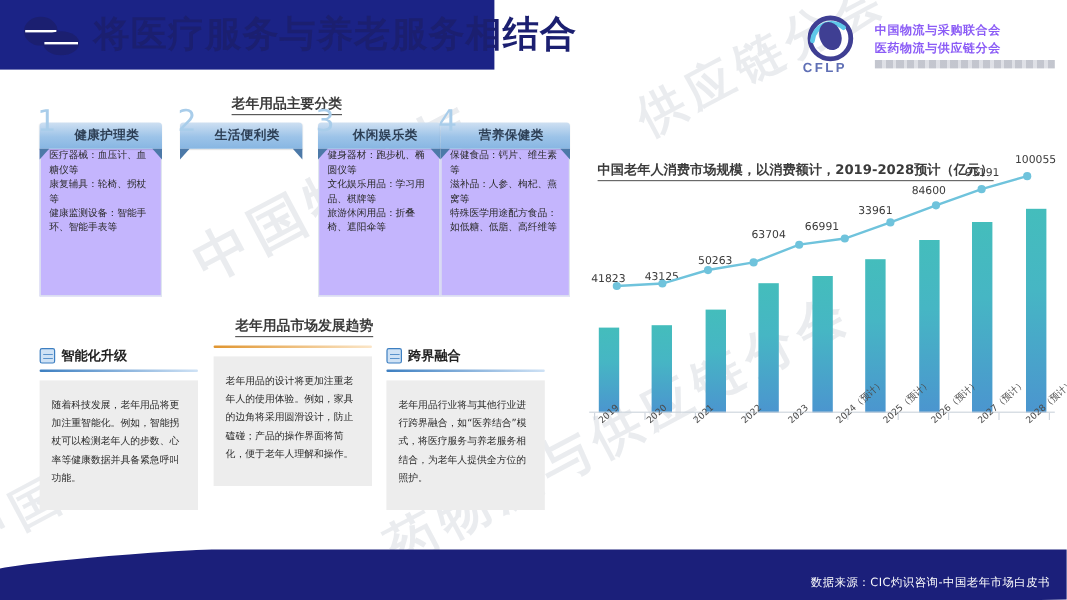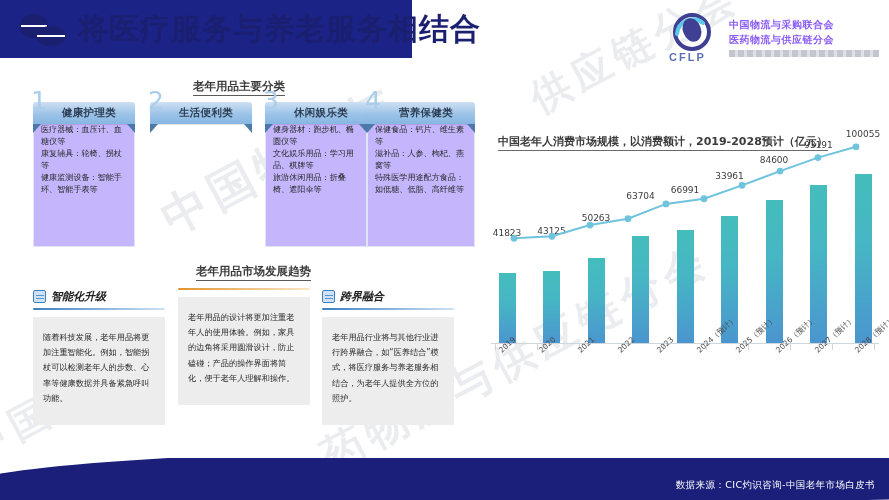--- a/index.html
+++ b/index.html
@@ -70,21 +70,21 @@
   .cat-body { background:#c4b5fd; border:1px solid #dfe6ee; border-top:none; min-height:123px;
               padding:0 7px 6px 7px; }
   .cat-body p { font-size:8.1px; line-height:1.48; color:#2a2a2a; font-family:"DejaVu Sans",sans-serif; }
 
   
   .trend { position:absolute; width:132px; }
   .trend-head { display:flex; align-items:center; gap:5px; height:20px; }
   .tr-icon { width:13px; height:13px; border-radius:2px; position:relative; flex:none; }
   .tr-icon::before { content:""; position:absolute; left:1.5px; top:4px; right:1.5px; bottom:1.5px;
                      background:repeating-linear-gradient(180deg,currentColor 0 1px,transparent 1px 3px); opacity:.8; }
-  .tr-title { font-size:11px; font-weight:700; color:#222; font-family:"DejaVu Sans",sans-serif; white-space:nowrap;font-style:italic; }
+  .tr-title { font-size:11px; font-weight:700; color:#222; font-family:"DejaVu Sans",sans-serif; white-space:nowrap; }
   .trend-rule { height:2px; margin-top:2px; border-radius:1px; }
   .trend-body { margin-top:7px; background:#ededed; min-height:108px; padding:13px 10px; }
   .trend-body p { font-size:8.2px; line-height:1.85; color:#2a2a2a; font-family:"DejaVu Sans",sans-serif; }
 
   
   .chart { position:absolute; left:487px; top:104px; width:392px; height:290px; }
   .plot { position:absolute; left:8px; top:0; right:4px; bottom:50px; }
   .bars { position:absolute; left:0; right:0; bottom:0; top:0; display:flex;
           align-items:flex-end; justify-content:space-between; }
   .bcol { position:relative; width:24px; display:flex; flex-direction:column;

